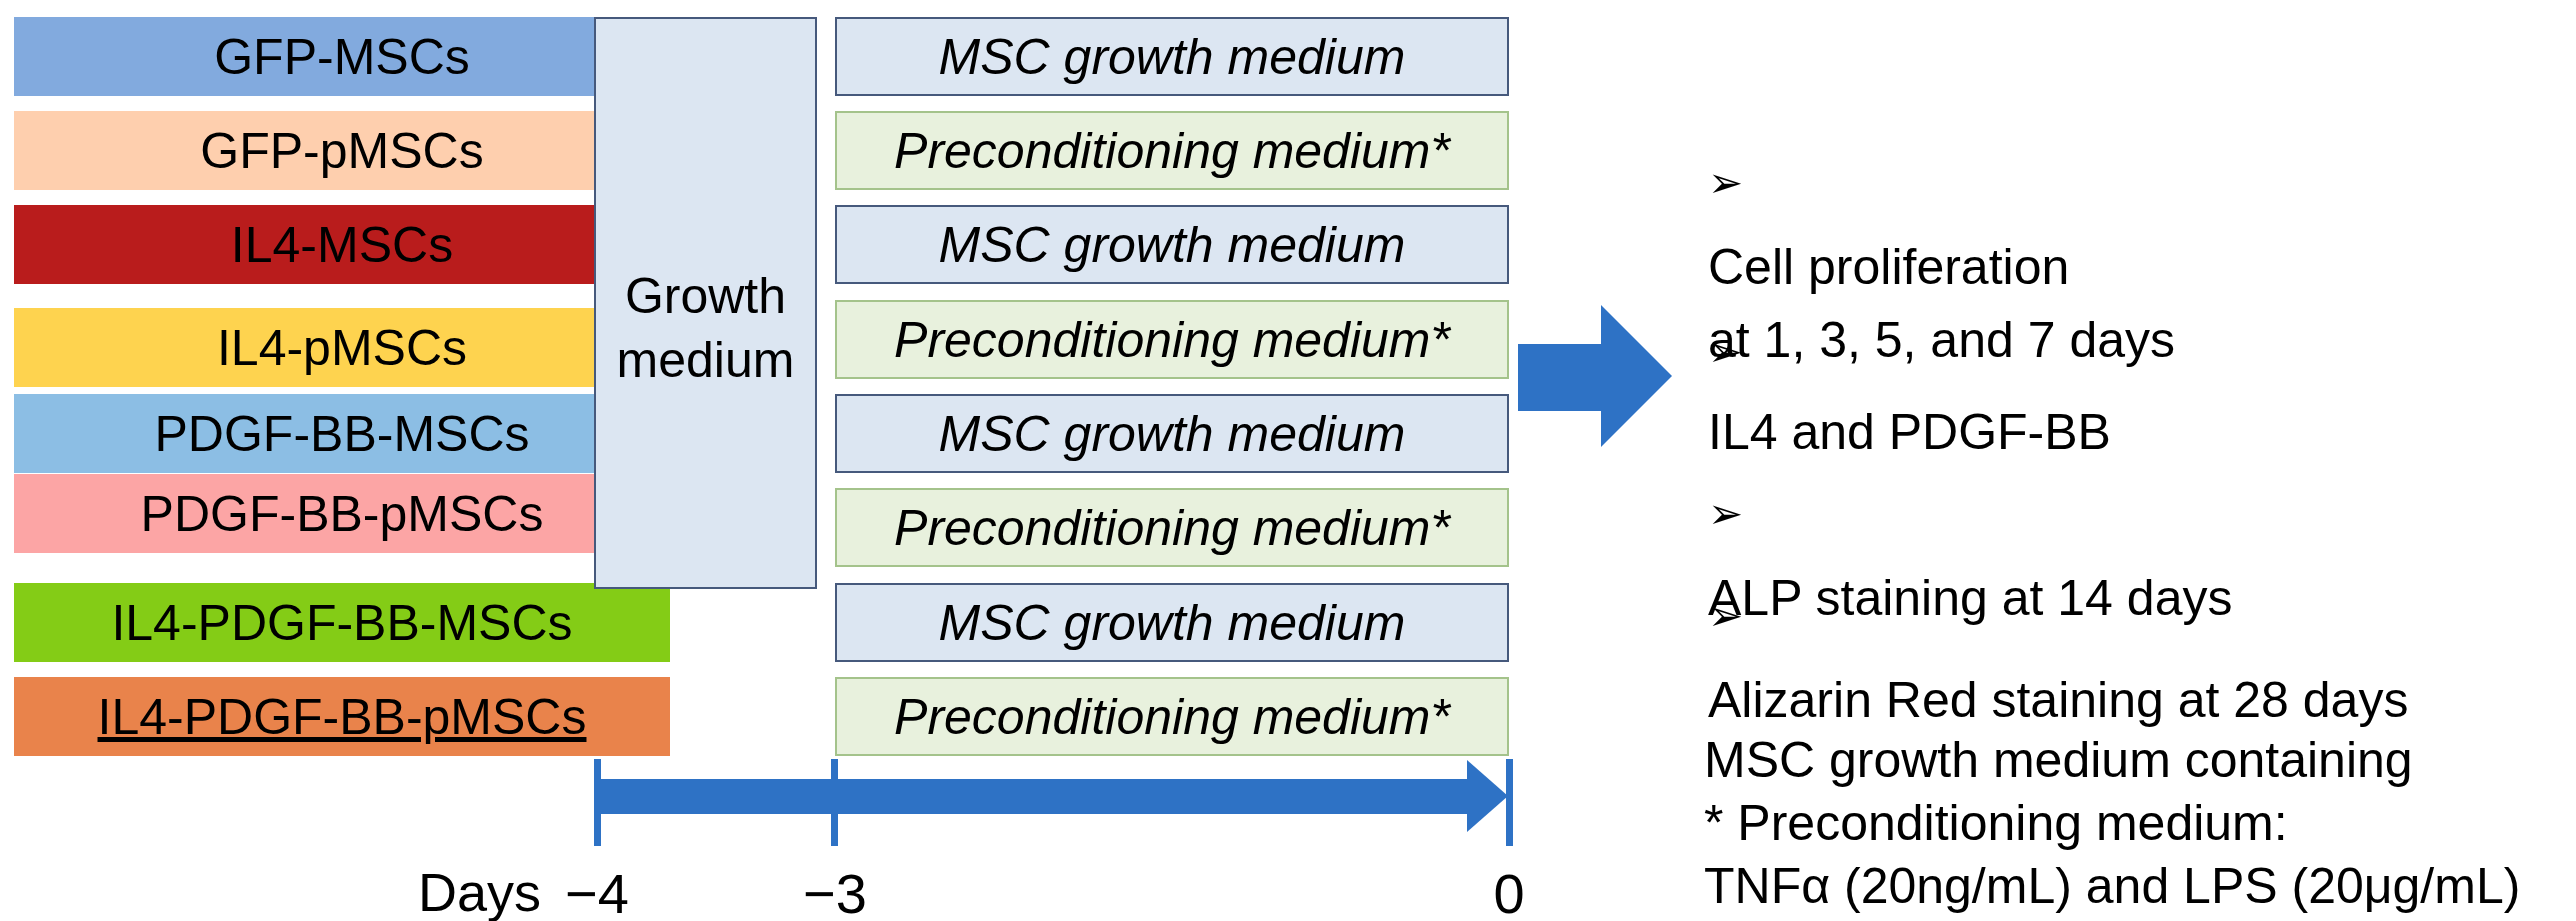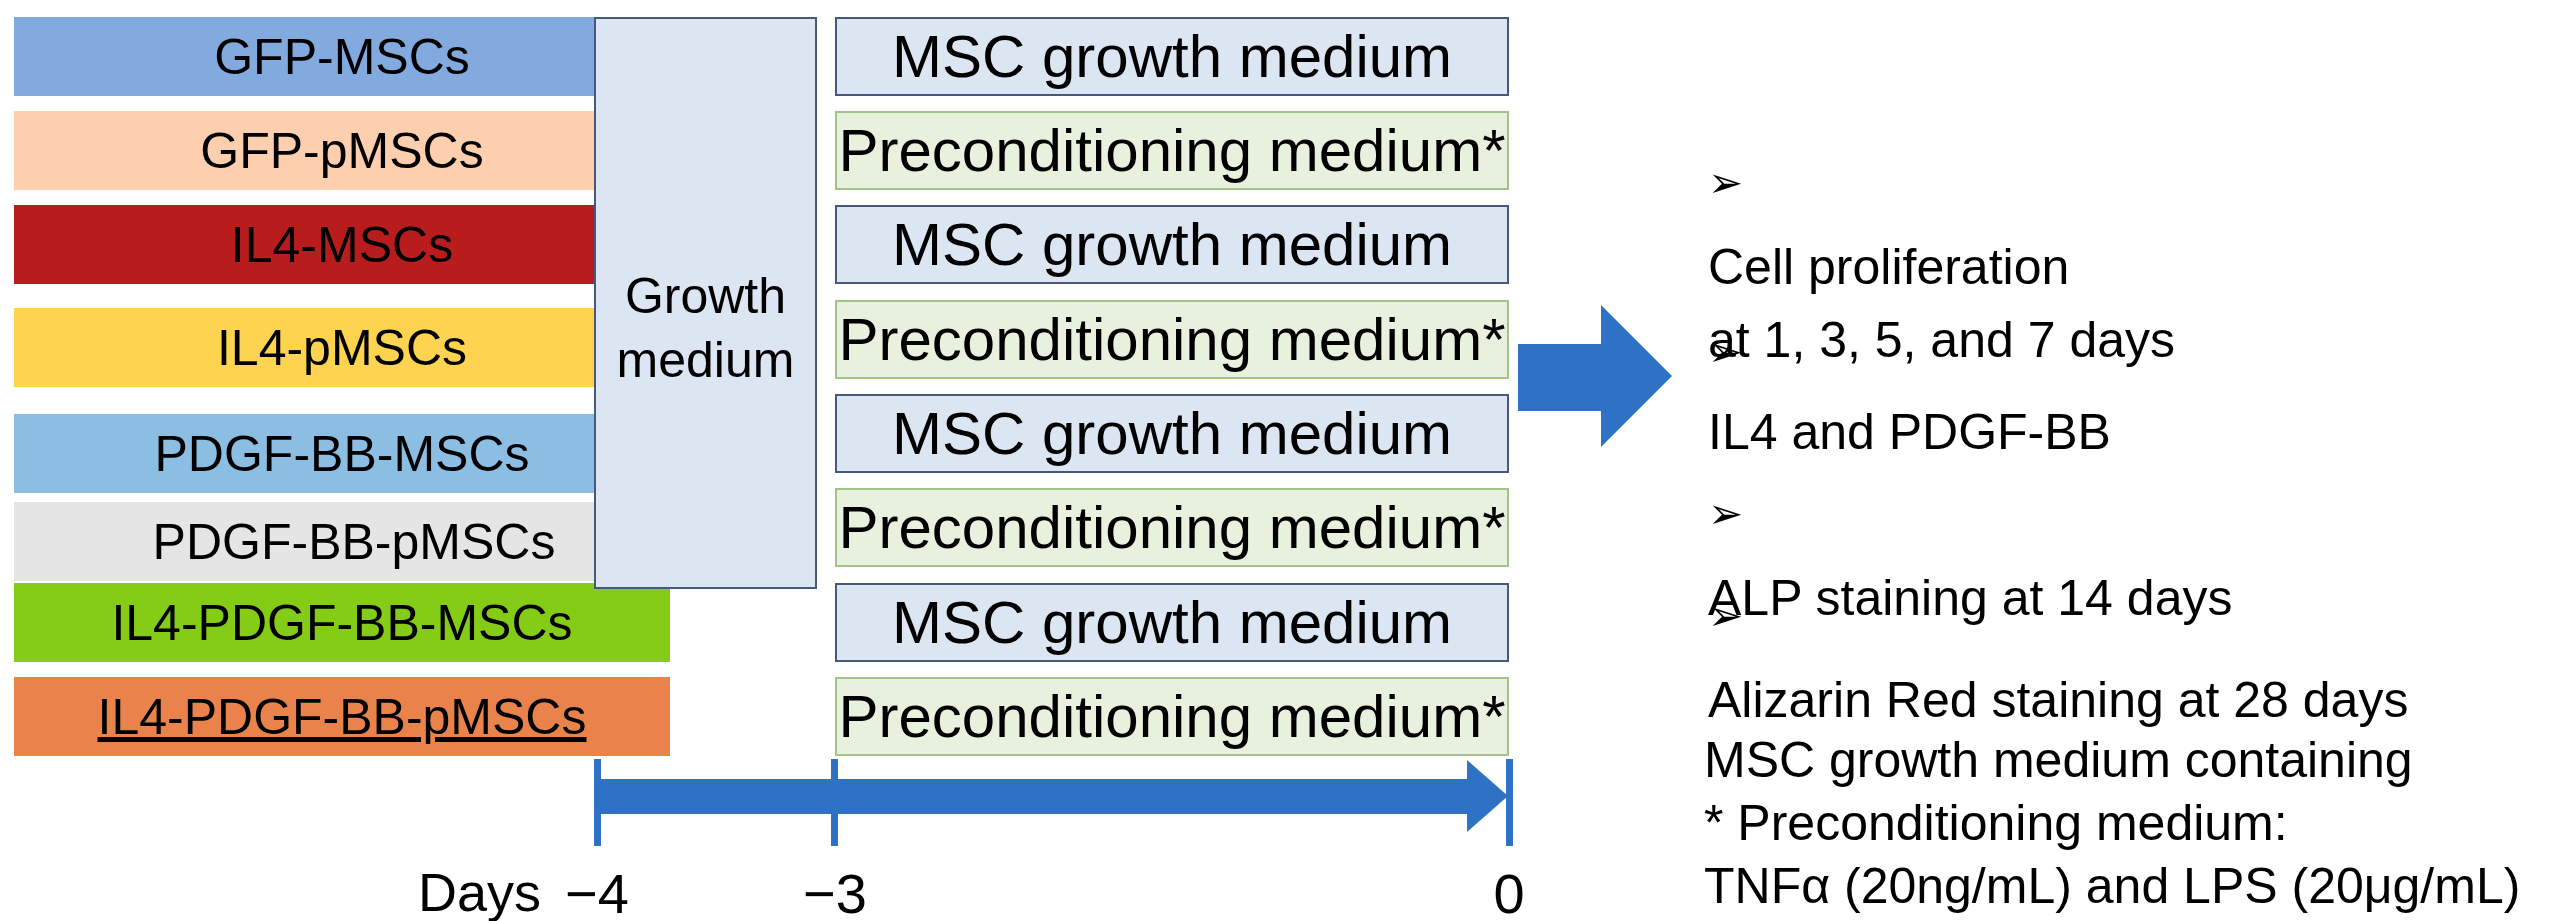--- a/index.html
+++ b/index.html
@@ -18,21 +18,21 @@
     position:absolute;left:594px;top:17px;width:223px;height:572px;
     box-sizing:border-box;border:2.1px solid #46597c;
     display:flex;align-items:center;justify-content:center;text-align:center;
     font-size:50px;line-height:64px;padding-top:49px;
   }
   
   .sched-box{
     position:absolute;left:835px;width:674px;height:79px;
     box-sizing:border-box;border:2.1px solid;
     display:flex;align-items:center;justify-content:center;
-    font-size:60px;white-space:nowrap;
+    font-size:50px;white-space:nowrap;font-style:italic;
   }
   
   .big-arrow-body{position:absolute;left:1518px;top:344px;width:85px;height:67px;}
   .big-arrow-head{
     position:absolute;left:1601px;top:305px;width:0;height:0;
     border-top:71px solid transparent;border-bottom:71px solid transparent;
     border-left:71px solid #2e72c5;
   }
   
   .tl-body{position:absolute;left:597px;top:779px;width:873px;height:35px;}
@@ -60,22 +60,22 @@
 </head>
 <body>
 
 <div class="canvas">
 
   <section>
     <div class="cell-box" style="top: 17px; background-color: rgb(130, 170, 222);">GFP-MSCs</div>
     <div class="cell-box" style="top: 111px; background-color: rgb(254, 207, 174);">GFP-pMSCs</div>
     <div class="cell-box" style="top: 205px; background-color: #b91c1c;">IL4-MSCs</div>
     <div class="cell-box" style="top: 308px; background-color: rgb(254, 211, 79);">IL4-pMSCs</div>
-    <div class="cell-box" style="top: 394px; background-color: rgb(140, 190, 228); margin-top: 20px;">PDGF-BB-MSCs</div>
-    <div class="cell-box" style="top: 502px; background-color: #e5e5e5; padding-left: 12px;">PDGF-BB-pMSCs</div>
+    <div class="cell-box" style="top: 394px; background-color: rgb(140, 190, 228);">PDGF-BB-MSCs</div>
+    <div class="cell-box" style="top: 474px; background-color: #fca5a5;">PDGF-BB-pMSCs</div>
     <div class="cell-box" style="top: 583px; background-color: #84cc16;">IL4-PDGF-BB-MSCs</div>
     <div class="cell-box" style="top: 677px; background-color: rgb(233, 131, 75); text-decoration: underline;">IL4-PDGF-BB-pMSCs</div>
   </section>
 
   <div class="growth-col" style="background-color: rgb(220, 230, 242); border-color: rgb(70, 89, 124);">Growth medium</div>
 
   <section>
     <div class="sched-box" style="top: 17px; background-color: rgb(220, 230, 242); border-color: rgb(70, 89, 124);">MSC growth medium</div>
     <div class="sched-box" style="top: 111px; background-color: rgb(232, 241, 221); border-color: rgb(164, 195, 139);">Preconditioning medium*</div>
     <div class="sched-box" style="top: 205px; background-color: rgb(220, 230, 242); border-color: rgb(70, 89, 124);">MSC growth medium</div>

